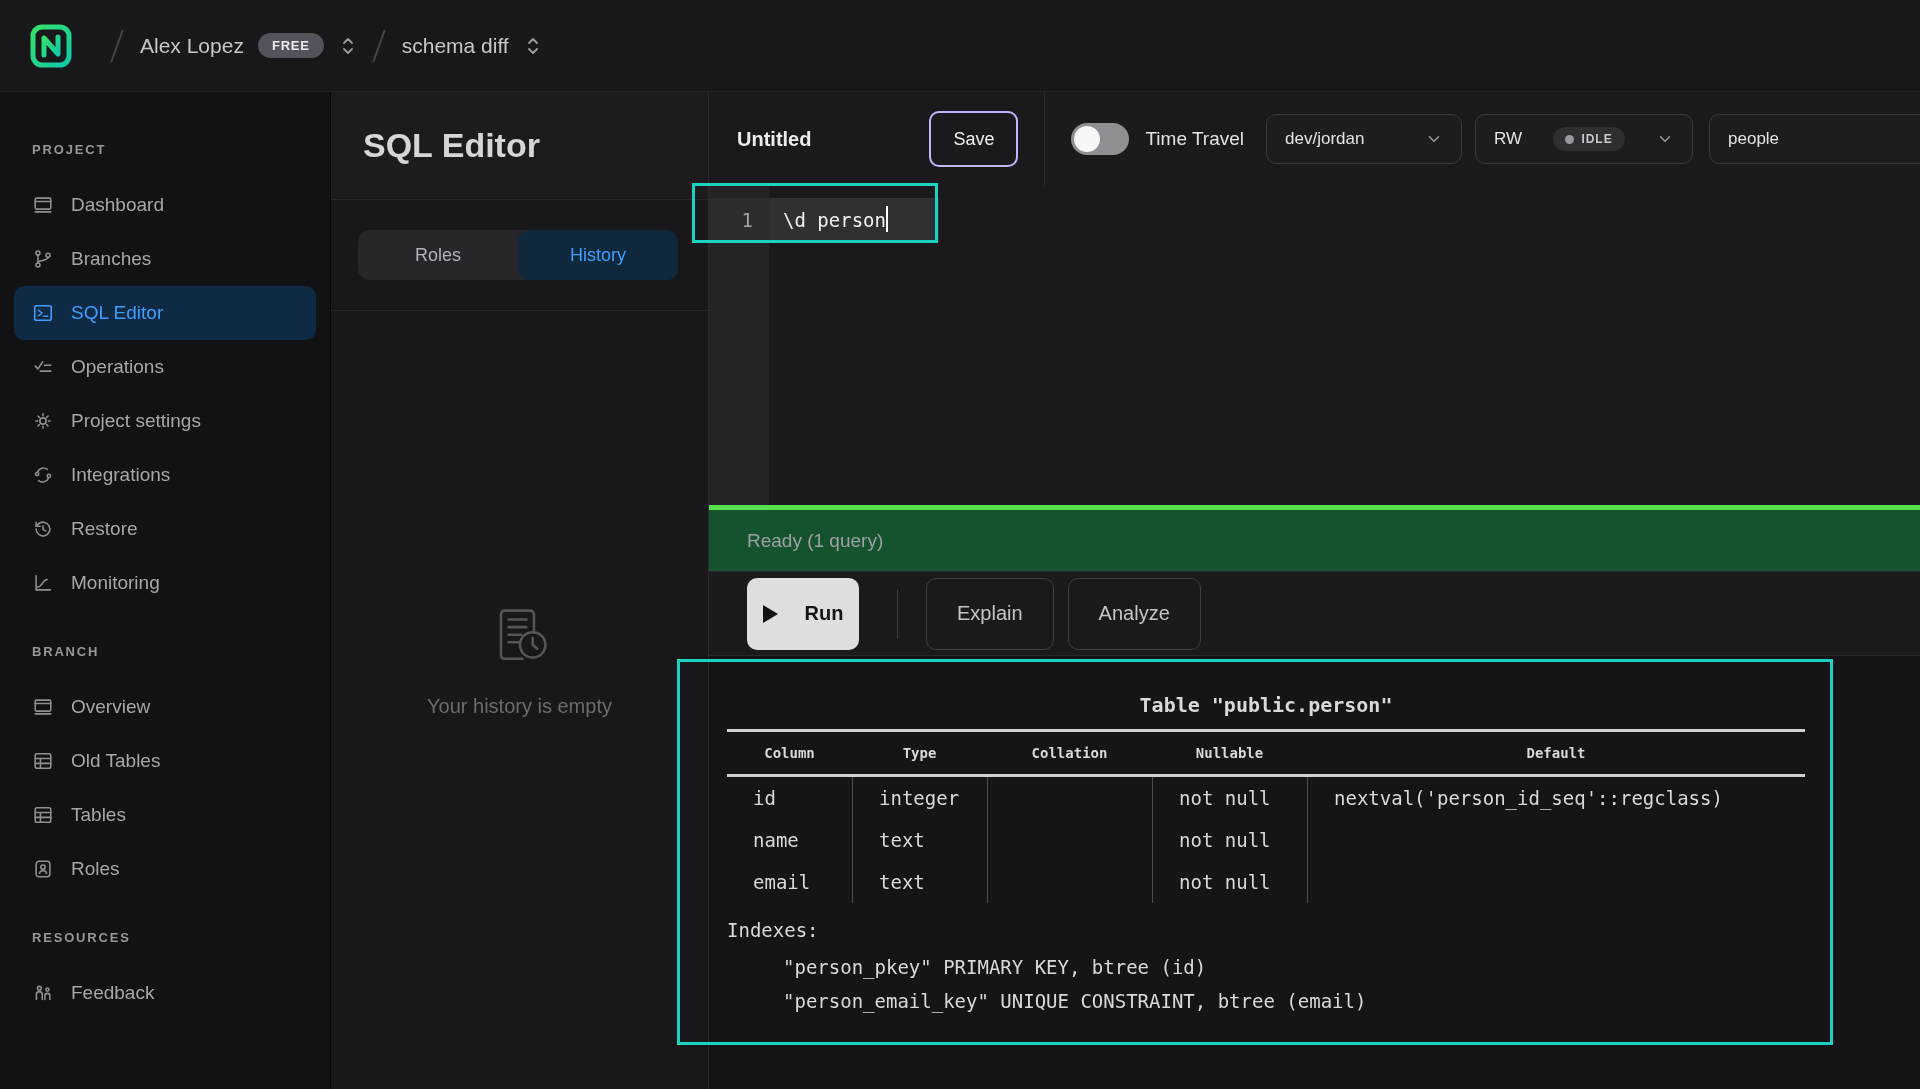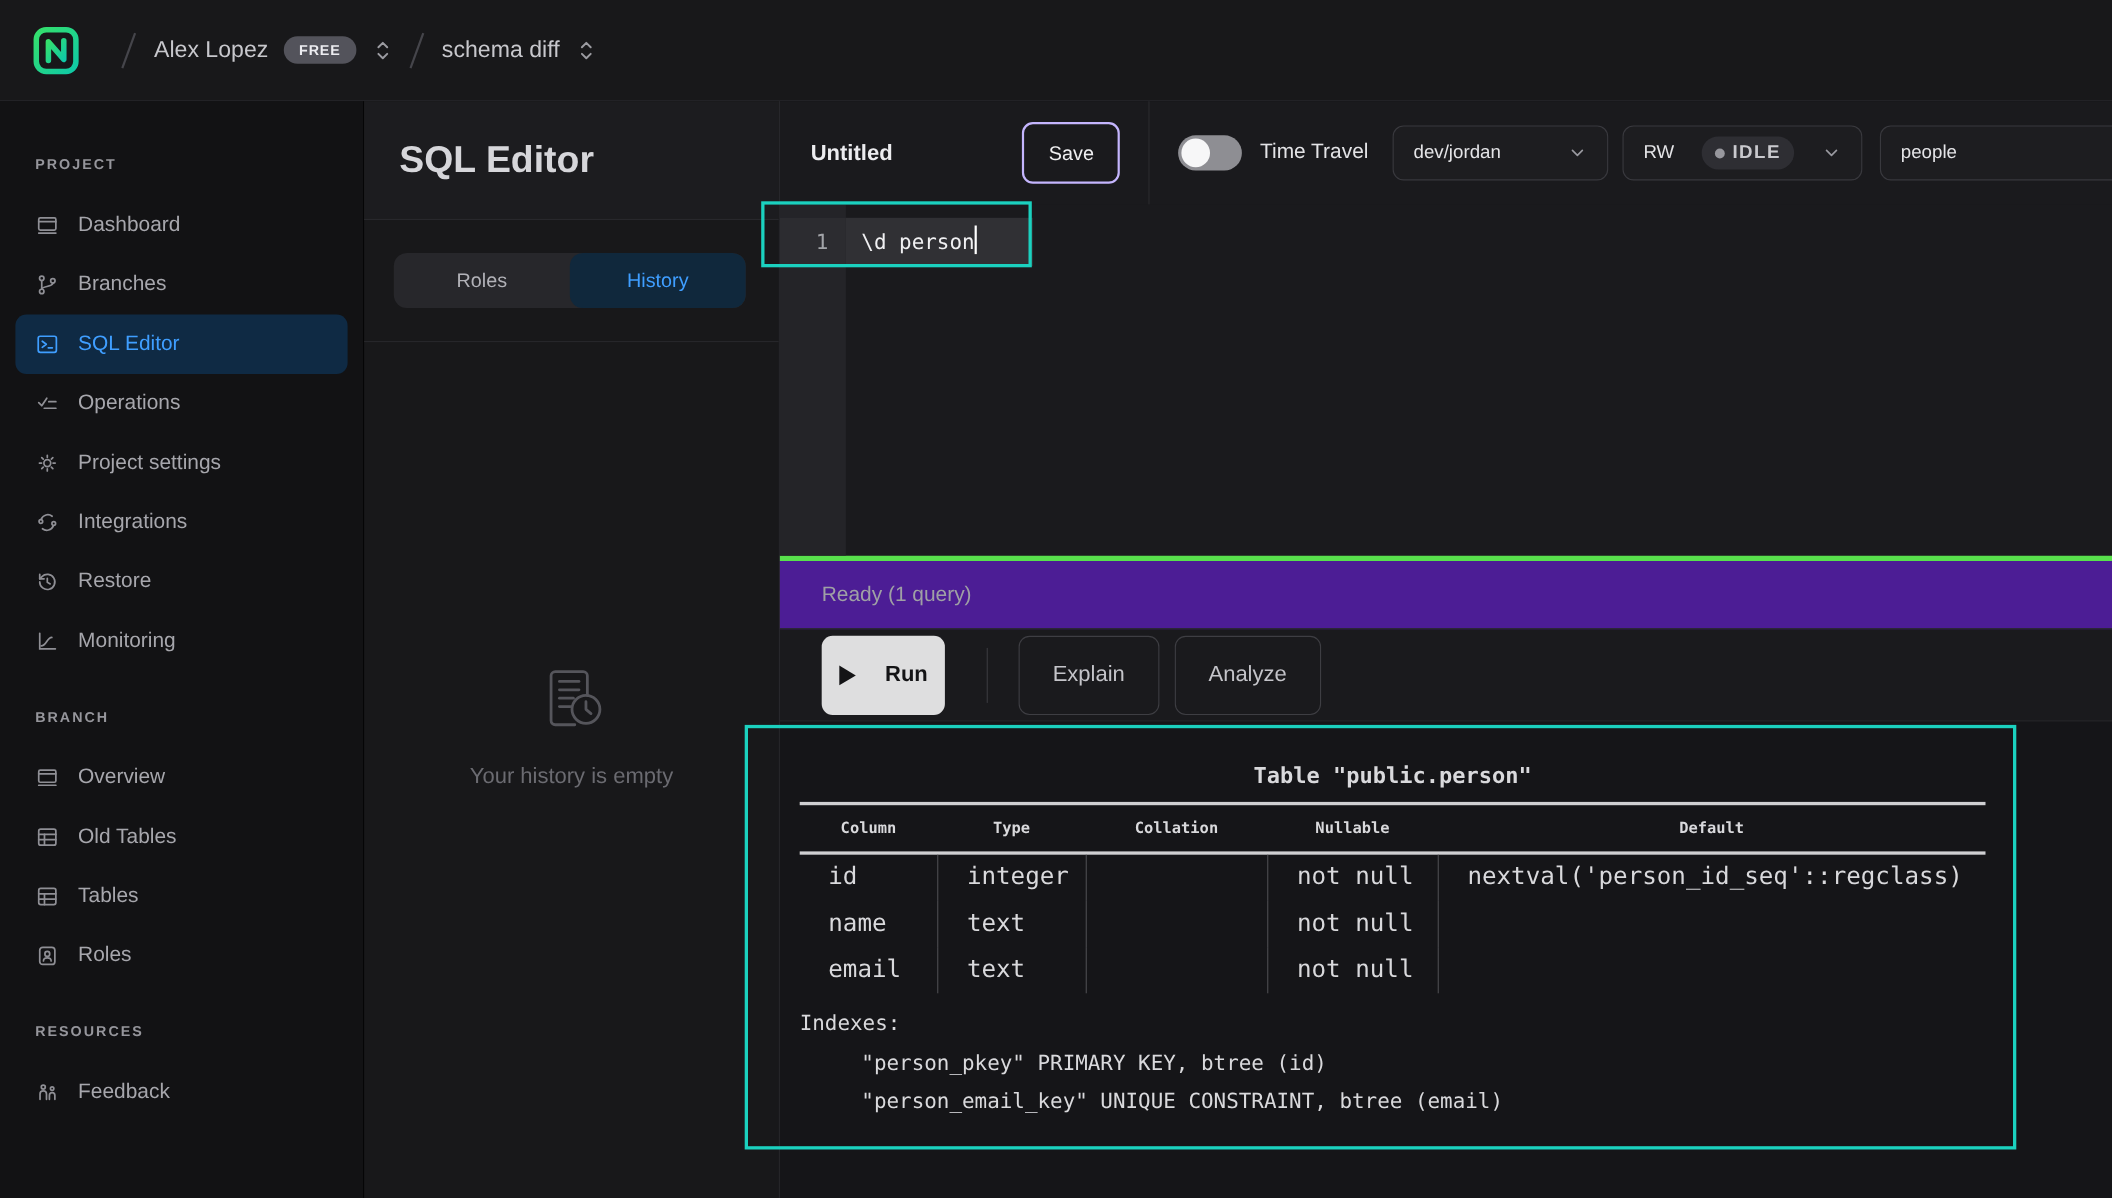--- a/index.html
+++ b/index.html
@@ -63,37 +63,37 @@
   .pill { height:50px; border:1px solid #39393e; border-radius:10px; background:#1d1d20;
           display:flex; align-items:center; padding:0 18px; font-size:17px; color:#e4e4e7;
           cursor:pointer; flex:none; }
   .pill .chev { color:#9a9aa0; }
   .pill-branch { margin-left:22px; width:196px; justify-content:space-between; }
   .pill-compute { margin-left:13px; width:218px; justify-content:space-between; }
   .pill-db { margin-left:16px; width:230px; margin-right:-80px; }
   .idle-badge { background:#2e2e33; border-radius:999px; padding:5px 12px; display:flex;
                 align-items:center; gap:7px; }
   .idle-dot { width:9px; height:9px; border-radius:50%; background:#97979d; }
-  .idle-text { font-size:17px; font-weight:bold; letter-spacing:.08em; color:#c9c9ce; }
+  .idle-text { font-size:12px; font-weight:bold; letter-spacing:.08em; color:#c9c9ce; }
 
   
   .ed-body { height:319px; flex:none; position:relative; background:#1a1a1d; }
   .gutter { position:absolute; left:0; top:0; bottom:0; width:60px; background:#242428; }
   .code-line { position:absolute; left:0; top:12px; height:44px; display:flex;
                font-family:"DejaVu Sans Mono", monospace; font-size:19px; }
   .line-no { width:60px; background:#2c2c30; color:#a2a4a8; text-align:right;
              padding-right:16px; line-height:44px; }
   .line-text { width:170px; background:#303034; color:#f0f0f2; padding-left:14px; line-height:44px;
                white-space:pre; }
   .caret { display:inline-block; width:2px; height:26px; background:#ffffff; vertical-align:-5px; }
 
   .green-line { height:5px; flex:none; background:#58e04c; }
 
   .status-bar { height:62px; flex:none; display:flex; align-items:center; padding-left:38px;
-                font-size:19px; color:#9fa0a5; background:#4c1d95; border-bottom:1px solid #29292d; }
+                font-size:19px; color:#9fa0a5; background:#14532d; border-bottom:1px solid #29292d; }
 
   .actions { height:84px; flex:none; display:flex; align-items:center; padding-left:38px;
              border-bottom:1px solid #29292d; }
   .btn-run { width:112px; height:72px; background:#dededf; border:none; border-radius:10px;
              display:flex; align-items:center; justify-content:center; gap:27px;
              color:#141416; font-size:20px; font-weight:bold; cursor:pointer; }
   .play { width:0; height:0; border-left:15px solid #141416; border-top:9px solid transparent;
           border-bottom:9px solid transparent; }
   .act-divider { width:1px; height:50px; background:#3a3a3f; margin:0 28px 0 38px; }
   .btn-ghost { height:72px; padding:0 30px; background:transparent; border:1px solid #3e3e43;
@@ -102,21 +102,21 @@
 
   
   .results { flex:1; background:#151518; position:relative; overflow:hidden;
              font-family:"DejaVu Sans Mono", monospace; color:#d9d9dc; }
   .psql { position:absolute; left:18px; top:34px; width:1078px; }
   .psql-title { text-align:center; font-size:20px; font-weight:bold; height:30px; line-height:30px;
                 margin-bottom:9px; }
   .rule { height:3px; background:#cfcfd2; border:none; }
   .pgrid { display:grid; grid-template-columns:125px 135px 165px 155px 1fr; }
   .pgrid.hdr { height:42px; align-items:center; font-weight:bold; font-size:14px; text-align:center; }
-  .pgrid.row { height:42px; align-items:center; font-size:22px; }
+  .pgrid.row { height:42px; align-items:center; font-size:19px; }
   .pgrid.row > div { height:42px; line-height:42px; padding-left:26px; white-space:pre; }
   .pgrid.row > div + div { border-left:1px solid #4c4c52; }
   .indexes-label { margin-top:7px; height:40px; line-height:40px; font-size:19px; }
   .index-line { height:34px; line-height:34px; padding-left:56px; font-size:19px; white-space:pre; }
 
   
   .annot { position:absolute; border:3px solid #1bd1bf; z-index:20; pointer-events:none; }
   .annot-query { left:692px; top:183px; width:246px; height:60px; }
   .annot-results { left:677px; top:659px; width:1156px; height:386px; }
 </style>

